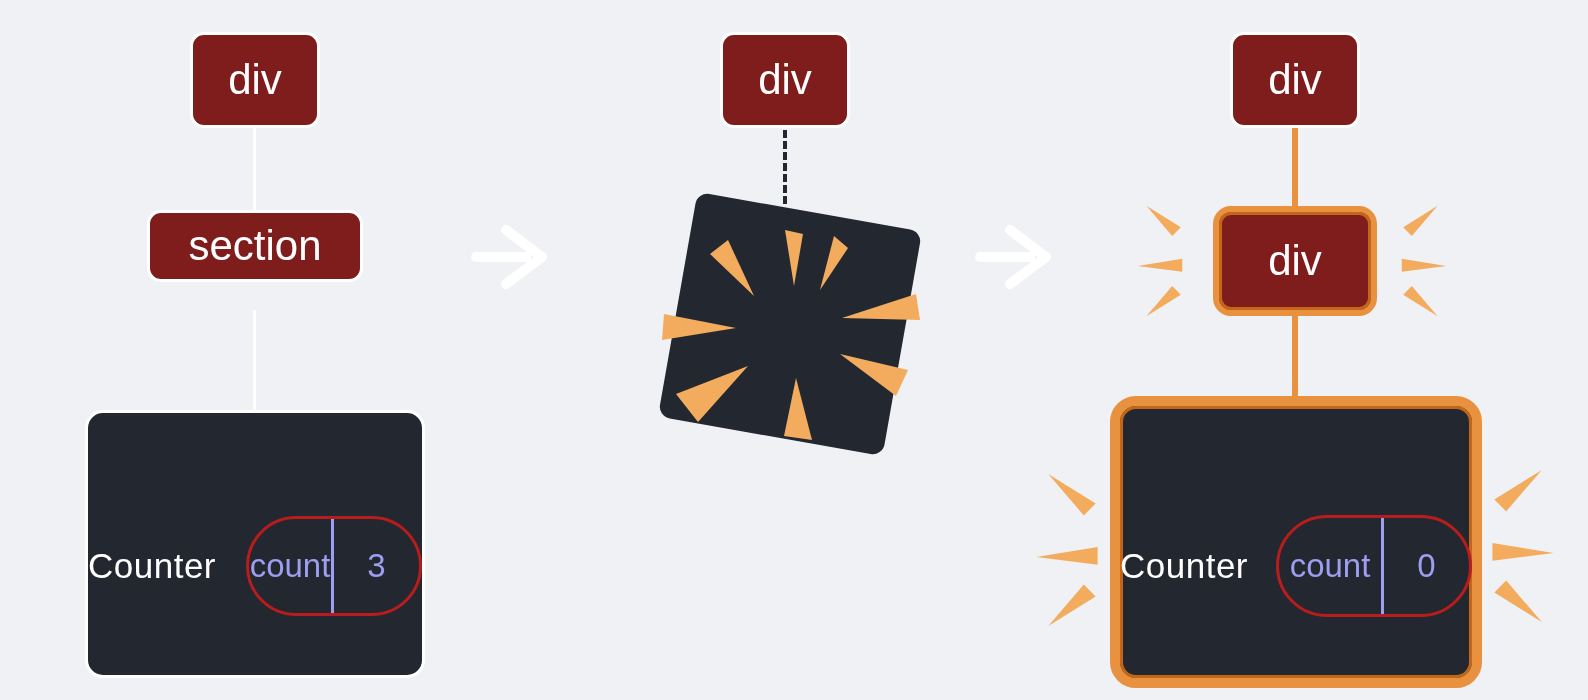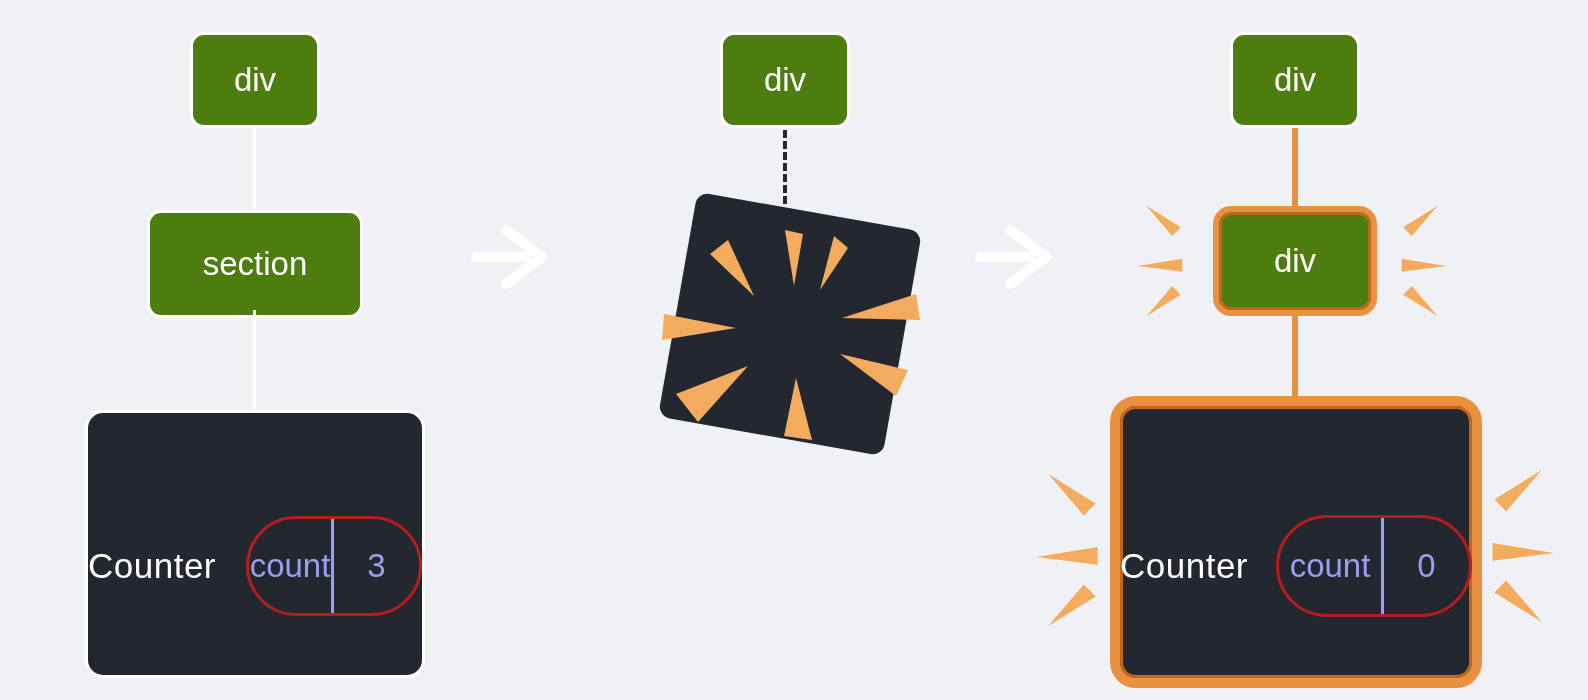--- a/index.html
+++ b/index.html
@@ -7,28 +7,28 @@
   .canvas {
     position: relative;
     width: 1588px;
     height: 700px;
     background: #f0f1f4;
     font-family: "Liberation Sans", sans-serif;
     overflow: hidden;
   }
   .node {
     position: absolute;
-    background: #4d7c0f;
+    background: #7f1d1d;
     border: 3px solid #ffffff;
     border-radius: 14px;
     display: flex;
     align-items: center;
     justify-content: center;
     color: #ffffff;
-    font-size: 33px;
+    font-size: 42px;
   }
   .vline {
     position: absolute;
     width: 3px;
     background: #ffffff;
   }
   .vline.orange {
     width: 6px;
     background: #e8913f;
   }
@@ -88,21 +88,21 @@
 <body>
 
 <div class="canvas">
 
   <div class="node" style="left:190px; top:32px; width:130px; height:96px;">
     <span>div</span>
   </div>
 
   <div class="vline" style="left:253px; top:128px; height:84px;"></div>
 
-  <div class="node" style="left:147px; top:210px; width:216px; height:108px;">
+  <div class="node" style="left:147px; top:210px; width:216px; height:72px;">
     <span>section</span>
   </div>
 
   <div class="vline" style="left:253px; top:310px; height:100px;"></div>
 
   <div class="card" style="left:85px; top:410px; width:340px; height:268px; padding-top:44px; gap:30px;">
     <div class="title">Counter</div>
     <div class="pill" style="width:258px; height:100px;">
       <div class="key">count</div>
       <div class="val">3</div>

